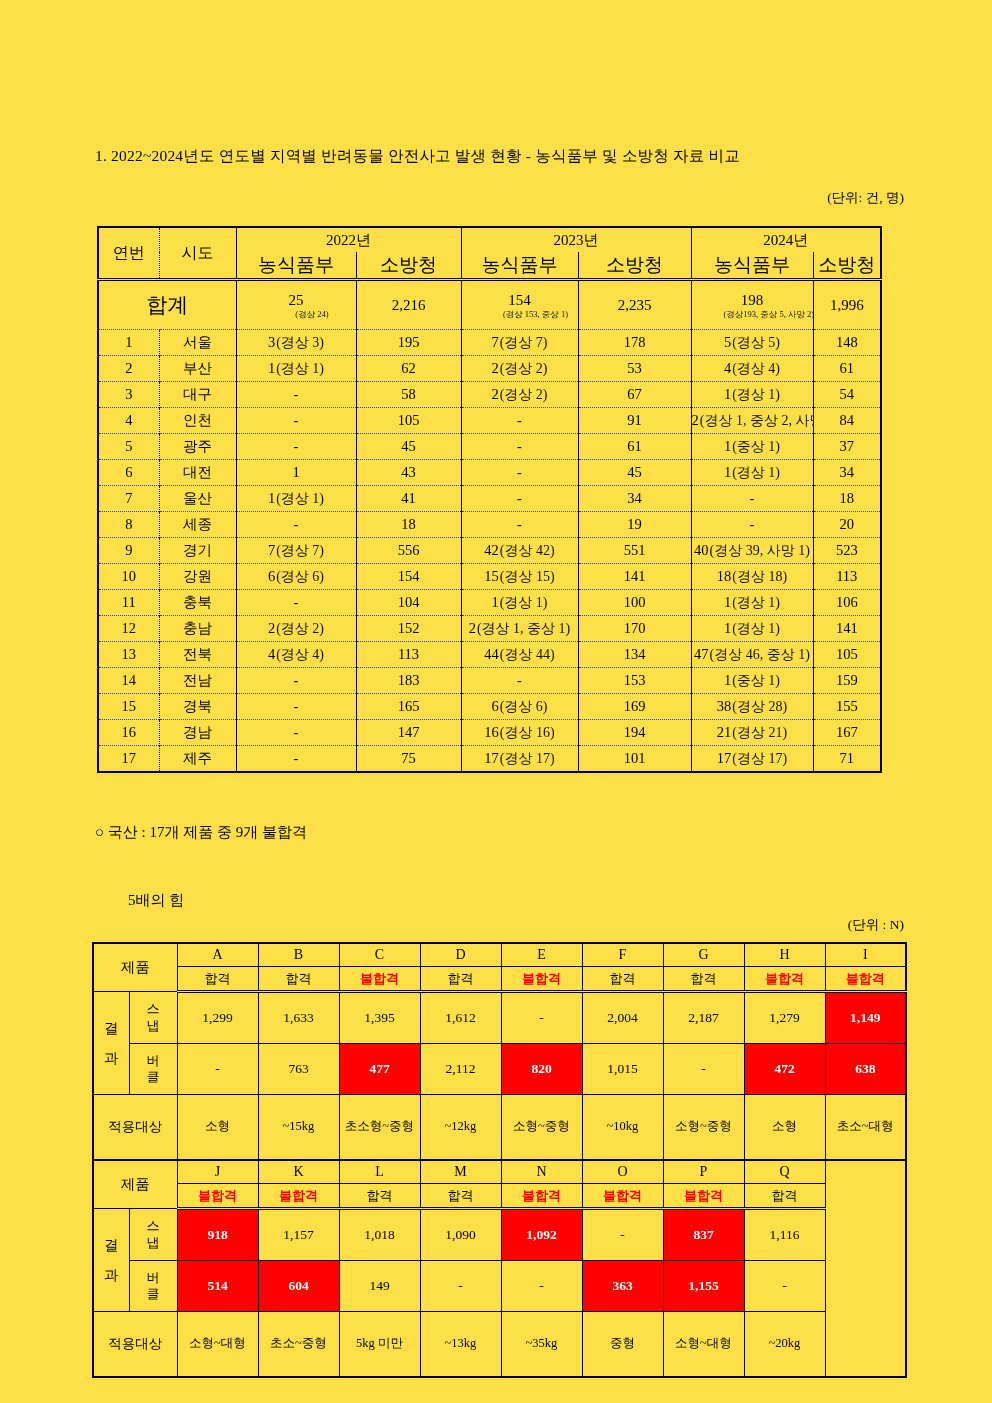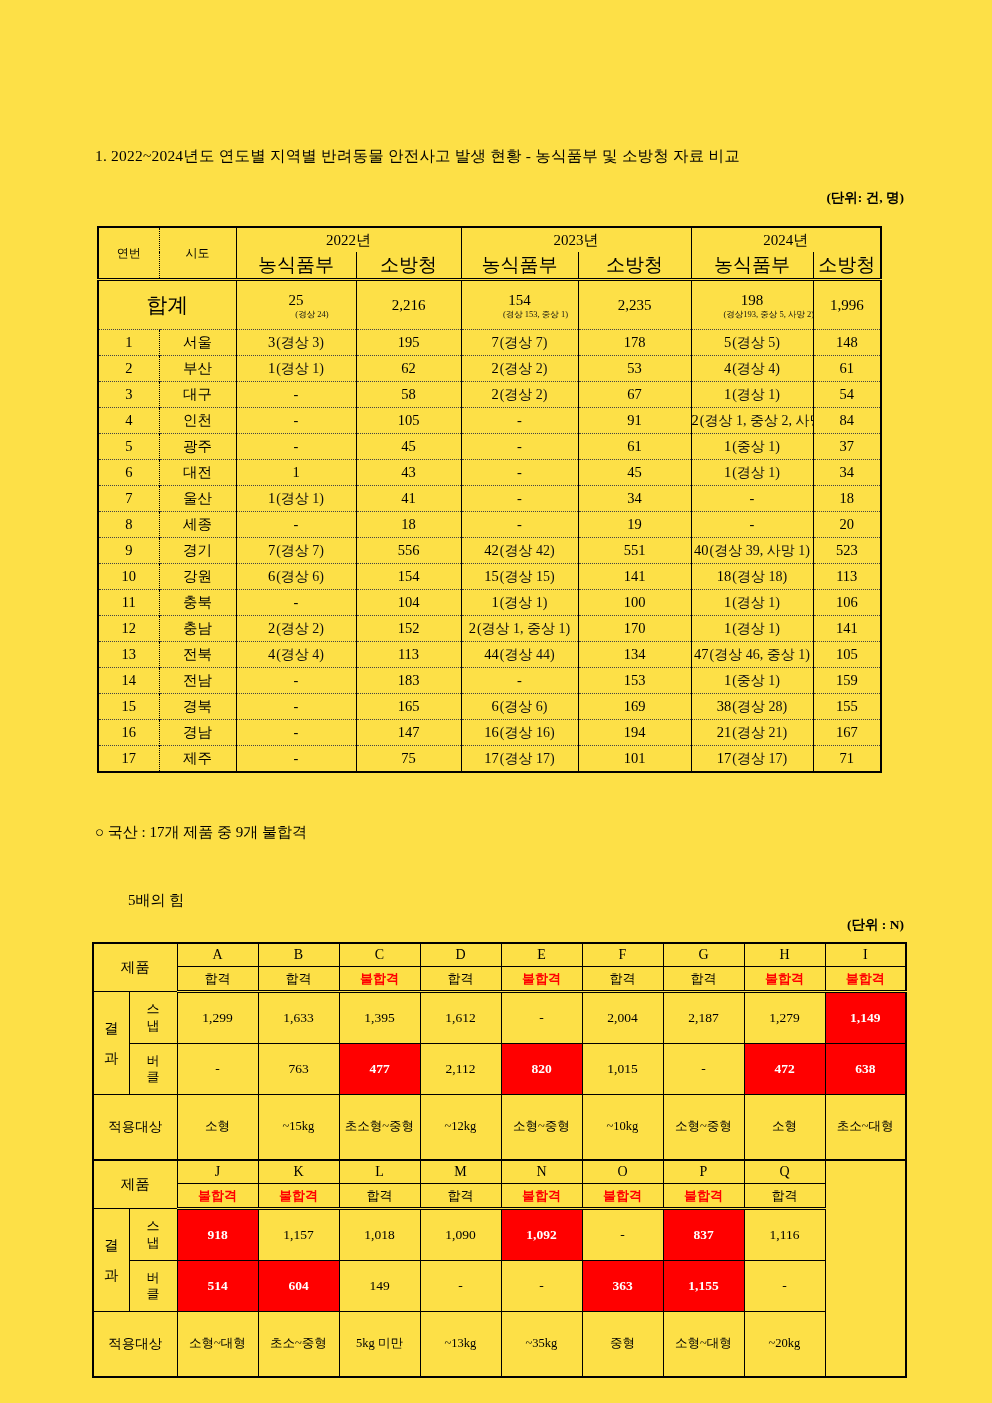--- a/index.html
+++ b/index.html
@@ -1,29 +1,29 @@
 <!DOCTYPE html>
 <html><head>
 <meta charset="utf-8">
 <style>
   html,body{margin:0;padding:0;background:#fff;}
   .page{position:relative;width:992px;height:1403px;background:#fde047;
         font-family:"Liberation Serif","DejaVu Serif",serif;color:#000;overflow:hidden;}
   .abs{position:absolute;}
   .s-title{font-size:15.5px;letter-spacing:.2px;white-space:nowrap;}
-  .unit{font-size:13.5px;font-weight:bold;}
+  .unit{font-size:13.5px;}
 
   
   table{border-collapse:collapse;table-layout:fixed;}
   .t1{width:783px;border:2px solid #000;}
   .t1 th,.t1 td{border-left:1px solid #000;text-align:center;vertical-align:middle;
                 padding:0;font-weight:normal;white-space:nowrap;overflow:hidden;}
   .t1 .hyear{height:24px;font-size:15px;}
   .t1 .hagency{height:25px;font-size:19px;border-bottom:3px double #000;}
-  .t1 .hcorner{font-size:12px;border-bottom:3px double #000;}
+  .t1 .hcorner{font-size:16px;border-bottom:3px double #000;}
   .t1 .dotl{border-left:1px dotted #000;}
   .t1 .tot-cell,.t1 .tot-label{height:48px;}
   .t1 .tot-label{font-size:21px;}
   .tmain{font-size:15px;line-height:1.25;}
   .tsub{font-size:8.5px;line-height:1.2;color:#111;padding-left:32px;}
   .t1 .drow td{height:25px;border-top:1px dotted #444;font-size:14.5px;}
   .t1 .sub{font-size:14px;color:#111;margin-left:1px;}
 
   
   .s2-line{font-size:15px;white-space:nowrap;}

